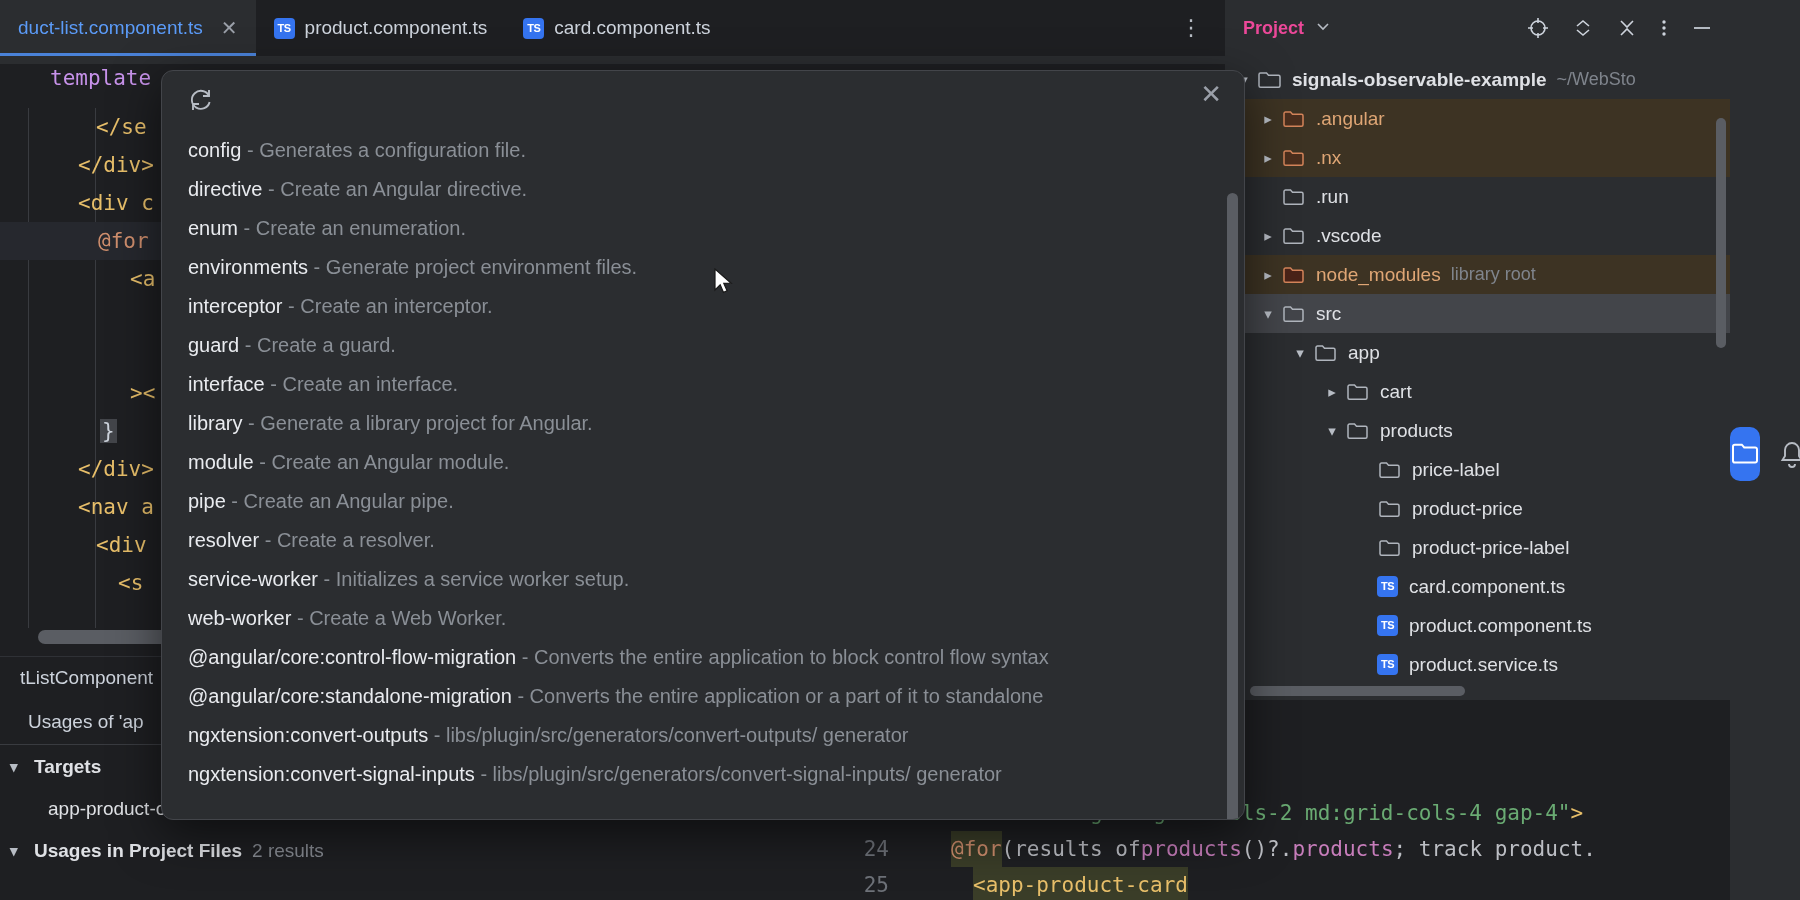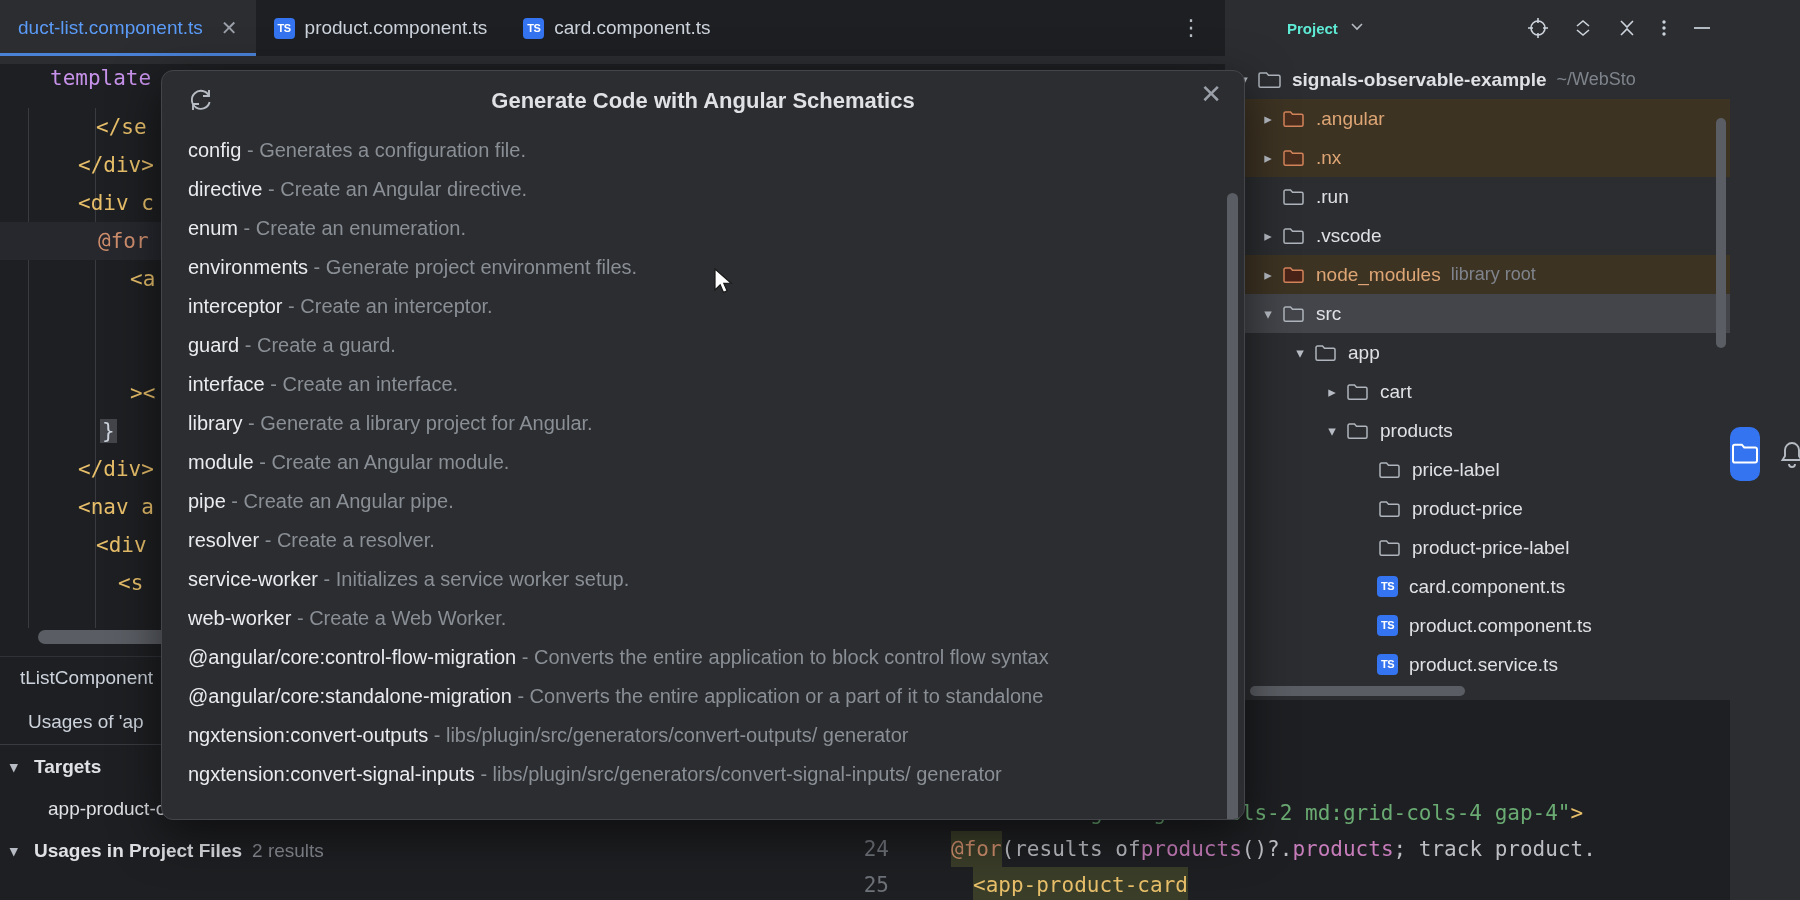--- a/index.html
+++ b/index.html
@@ -106,21 +106,21 @@
 
   
   .project {
     position: absolute; left: 1225px; top: 0; width: 505px; height: 700px;
     background: #2b2d30;
   }
   .project-header {
     height: 56px; display: flex; align-items: center;
     padding: 0 16px 0 18px; gap: 10px;
   }
-  .project-title { font-size: 15px; font-weight: bold; color: #5eead4; margin-left: 44px; }
+  .project-title { font-size: 18px; font-weight: bold; color: #ec4899; }
   .hdr-icons { margin-left: auto; display: flex; align-items: center; gap: 22px; }
   .hdr-icons svg { display: block; }
   .tree { position: relative; padding-top: 4px; }
   .tree-row {
     height: 39px; display: flex; align-items: center;
     font-size: 19px; color: #dfe1e5; white-space: nowrap; position: relative;
   }
   .tree-row.sel { background: #43454a; }
   .tree-row.lib { background: #3d3323; }
   .tree-row.excl .nm { color: #dfa675; }
@@ -496,21 +496,20 @@
 
   <div class="popup">
     <div class="popup-head">
       <span class="popup-refresh">
         <svg width="30" height="30" viewBox="0 0 30 30">
           <path d="M23 11a9 9 0 10.6 6" fill="none" stroke="#b7bcc4" stroke-width="1.9"></path>
           <path d="M23 5v6h-6" fill="none" stroke="#b7bcc4" stroke-width="1.9"></path>
           <path d="M7 25v-6h6" fill="none" stroke="#b7bcc4" stroke-width="1.9"></path>
         </svg>
       </span>
-      <div class="popup-title">Generate Code with Angular Schematics</div>
       <span class="popup-close">✕</span>
     </div>
     <div class="popup-list">
       <div class="popup-item"><span class="name">config</span><span class="dash"> - </span><span class="desc">Generates a configuration file.</span></div>
       <div class="popup-item"><span class="name">directive</span><span class="dash"> - </span><span class="desc">Create an Angular directive.</span></div>
       <div class="popup-item"><span class="name">enum</span><span class="dash"> - </span><span class="desc">Create an enumeration.</span></div>
       <div class="popup-item"><span class="name">environments</span><span class="dash"> - </span><span class="desc">Generate project environment files.</span></div>
       <div class="popup-item"><span class="name">interceptor</span><span class="dash"> - </span><span class="desc">Create an interceptor.</span></div>
       <div class="popup-item"><span class="name">guard</span><span class="dash"> - </span><span class="desc">Create a guard.</span></div>
       <div class="popup-item"><span class="name">interface</span><span class="dash"> - </span><span class="desc">Create an interface.</span></div>

